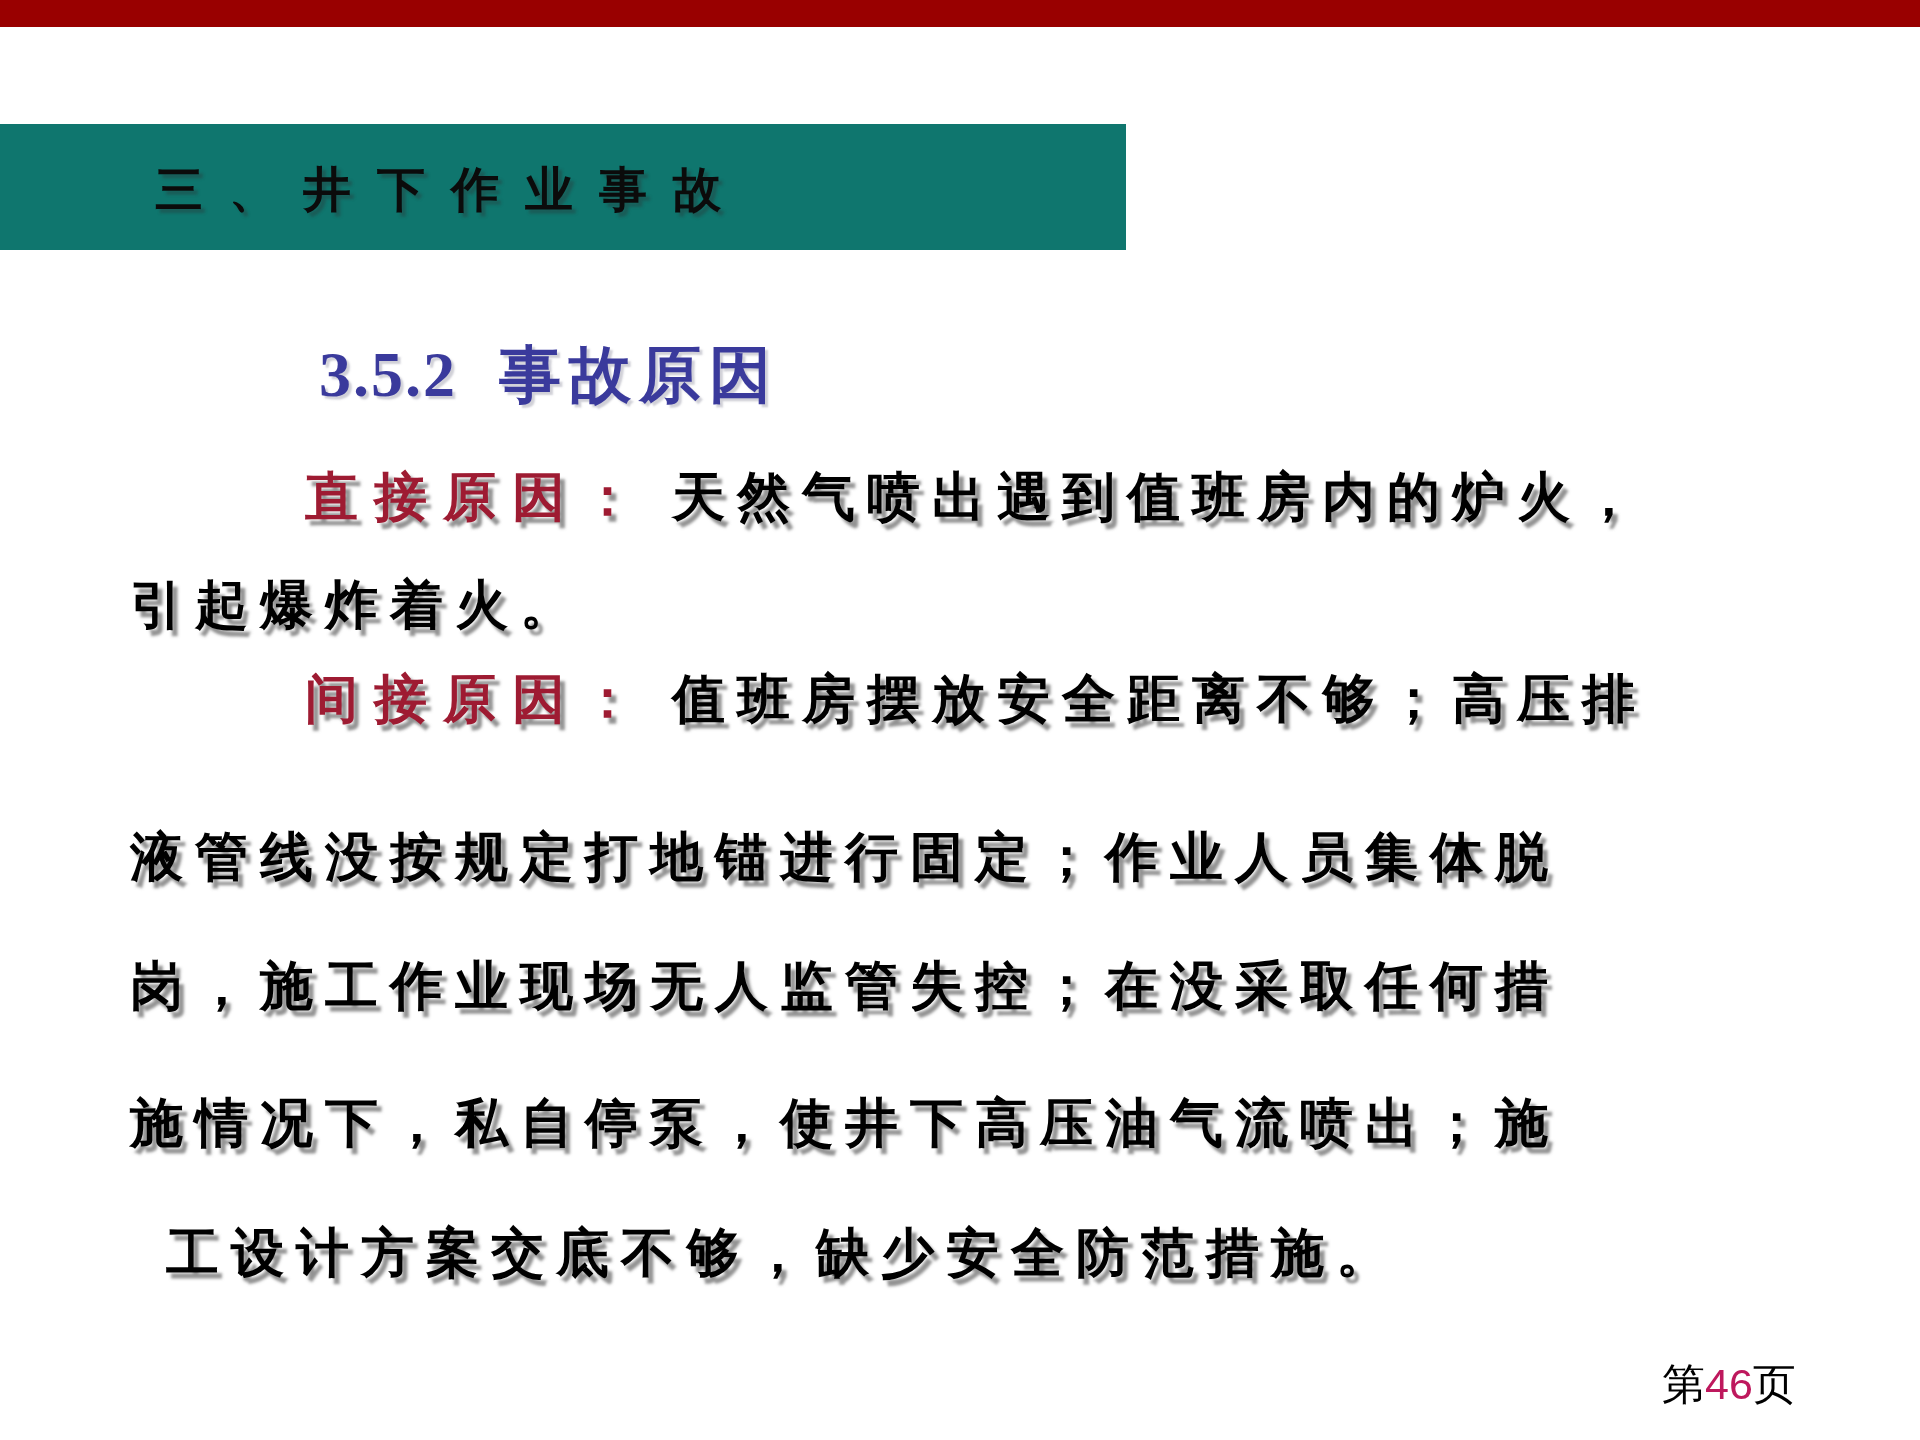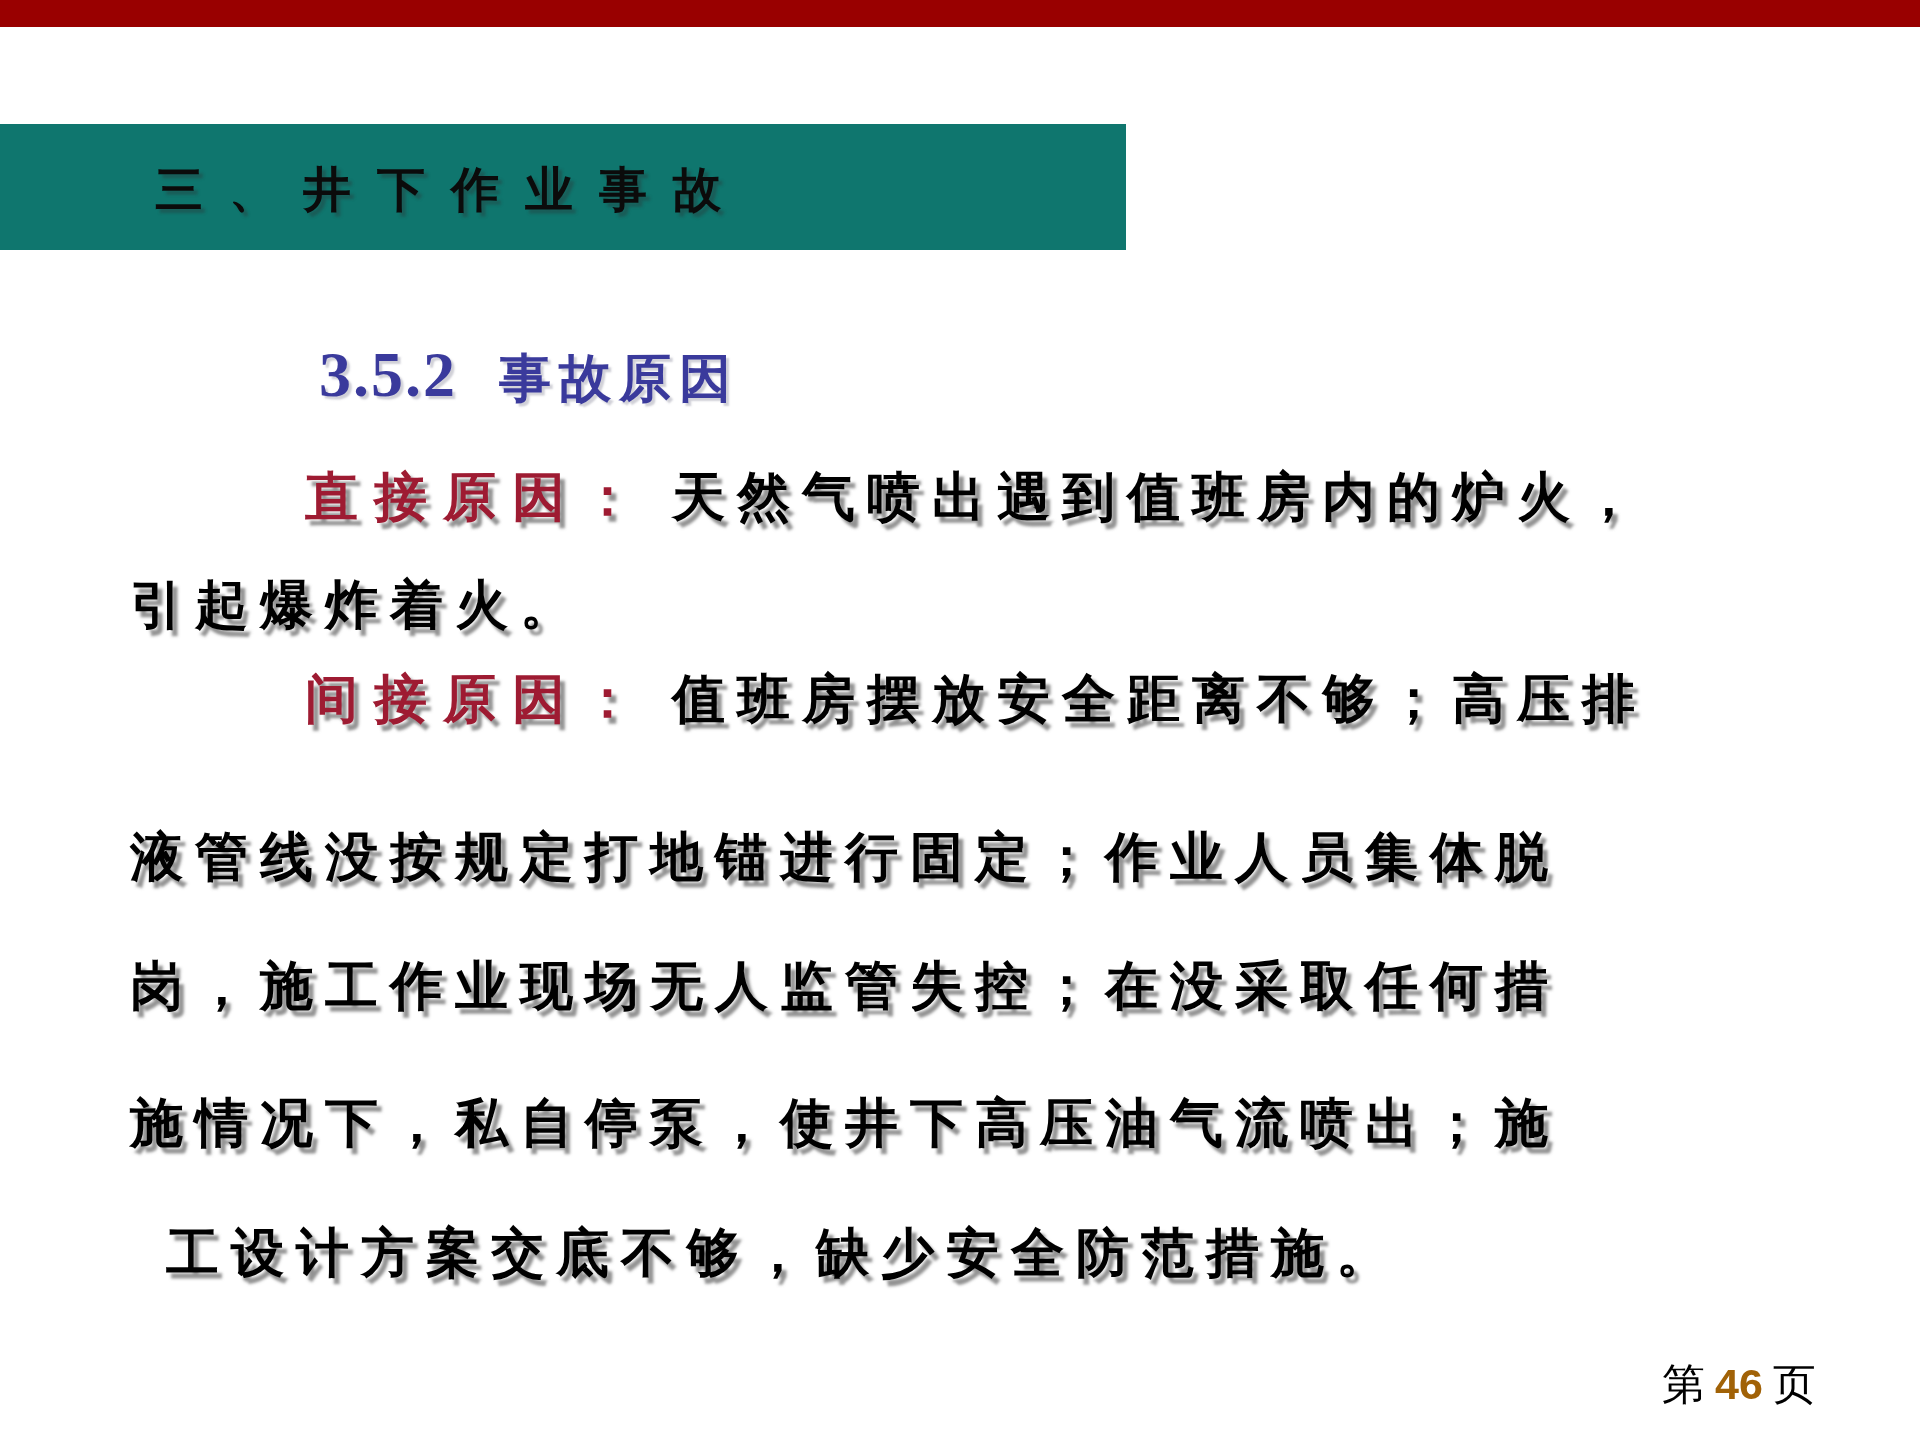--- a/index.html
+++ b/index.html
@@ -53,21 +53,21 @@
     color: #3A3A9C;
     font-weight: bold;
     white-space: nowrap;
     text-shadow: 3px 3px 2px rgba(120,120,140,0.35);
   }
   .heading-num {
     font-size: 64px;
     letter-spacing: 2px;
   }
   .heading-title {
-    font-size: 52px;
+    font-size: 62px;
     letter-spacing: 8px;
     margin-left: 42px;
   }
 
   
   .bodyline {
     position: absolute;
     height: 96px;
     line-height: 96px;
     font-size: 53px;
@@ -95,23 +95,23 @@
     position: absolute;
     left: 1662px; top: 1356px;
     height: 56px;
     line-height: 56px;
     font-size: 43px;
     color: #000000;
     white-space: nowrap;
   }
   .footer .pagenum {
     font-family: "Liberation Sans", "DejaVu Sans", sans-serif;
-    font-weight: bold;
-    color: #a16207;
-    margin: 0 10px;
+    font-weight: normal;
+    color: #be185d;
+    margin: 0 0;
   }
 </style>
 </head>
 <body>
 
 <div class="slide">
 
   <div class="top-bar"></div>
 
   <div class="header-band">

